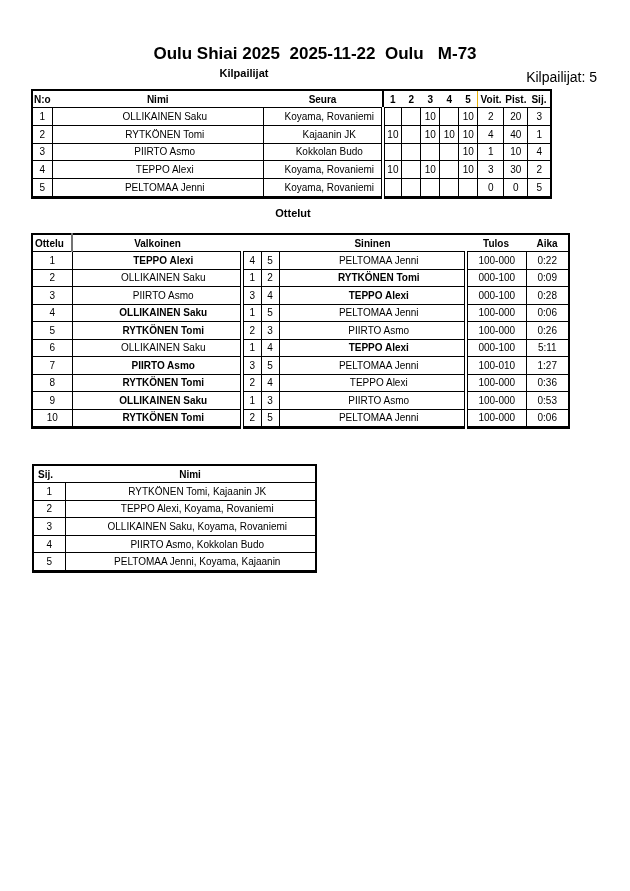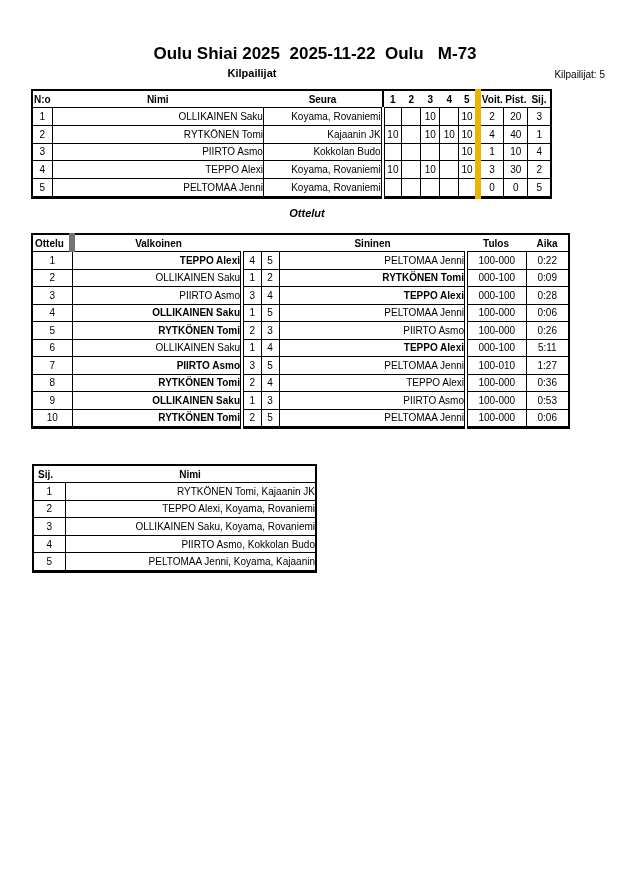--- a/index.html
+++ b/index.html
@@ -11,48 +11,48 @@
   }
   .title {
     position:absolute; top:44px; left:0; width:630px;
     text-align:center; font-size:17px; font-weight:bold;
     white-space:pre; letter-spacing:0;
   }
   .section-heading {
     position:absolute; font-size:11px; font-weight:bold;
     transform:translateX(-50%); white-space:nowrap;
   }
-  #h-kilpailijat { left:252px; top:67px; }
-  #h-ottelut    { left:307px; top:207px;font-style:italic; }
+  #h-kilpailijat { left:244px; top:67px; }
+  #h-ottelut    { left:293px; top:207px; }
   #h-tulokset   { left:174px; top:464px; }
   .count-label {
-    position:absolute; top:69px; right:25px; font-size:10px;
+    position:absolute; top:69px; right:33px; font-size:14px;
   }
   table {
     position:absolute; border-collapse:collapse; table-layout:fixed;
     font-size:10px; background:#fff;
   }
   th, td { overflow:hidden; white-space:nowrap; vertical-align:middle; padding:0; }
   th { font-weight:bold; text-align:center; }
   td { text-align:center; }
-  .lft { text-align:right; padding-left:14px; }
+  .lft { text-align:center; padding-left:14px; }
 
   
   #t1 { left:31px; top:89px; width:521px; border:2px solid #000; border-bottom:3px solid #000; }
   #t1 th { border-bottom:1px solid #000; height:16px; }
   #t1 td { border:1px solid #000; height:16.8px; }
   #t1 th.h-no { text-align:left; padding-left:1px; }
   #t1 td.gl { border-left:4px double #000; }   
   #t1 th.gl2 { border-left:2px solid #000; }
-  #t1 td.vl, #t1 th.vl { border-left:6px solid #eab308; }  
+  #t1 td.vl, #t1 th.vl { border-left:1px solid #eab308; }  
 
   
   #t2 { left:31px; top:233px; width:539px; border:2px solid #000; border-bottom:3px solid #000; }
   #t2 th { border-bottom:1px solid #000; height:16px; }
-  #t2 th.h-ottelu { border-right:6px solid #737373; text-align:left; padding-left:2px; }
+  #t2 th.h-ottelu { border-right:2px solid #737373; text-align:left; padding-left:2px; }
   #t2 td { border:1px solid #000; height:16.5px; }
   #t2 td.dbl { border-left:4px double #000; }
   .win { font-weight:bold; }
 
   
   #t3 { left:32px; top:464px; width:283px; border:2px solid #000; border-bottom:3px solid #000; }
   #t3 th { border-bottom:1px solid #000; height:16px; }
   #t3 th.h-sij { text-align:left; padding-left:4px; }
   #t3 td { border:1px solid #000; height:16.6px; }
 </style>

